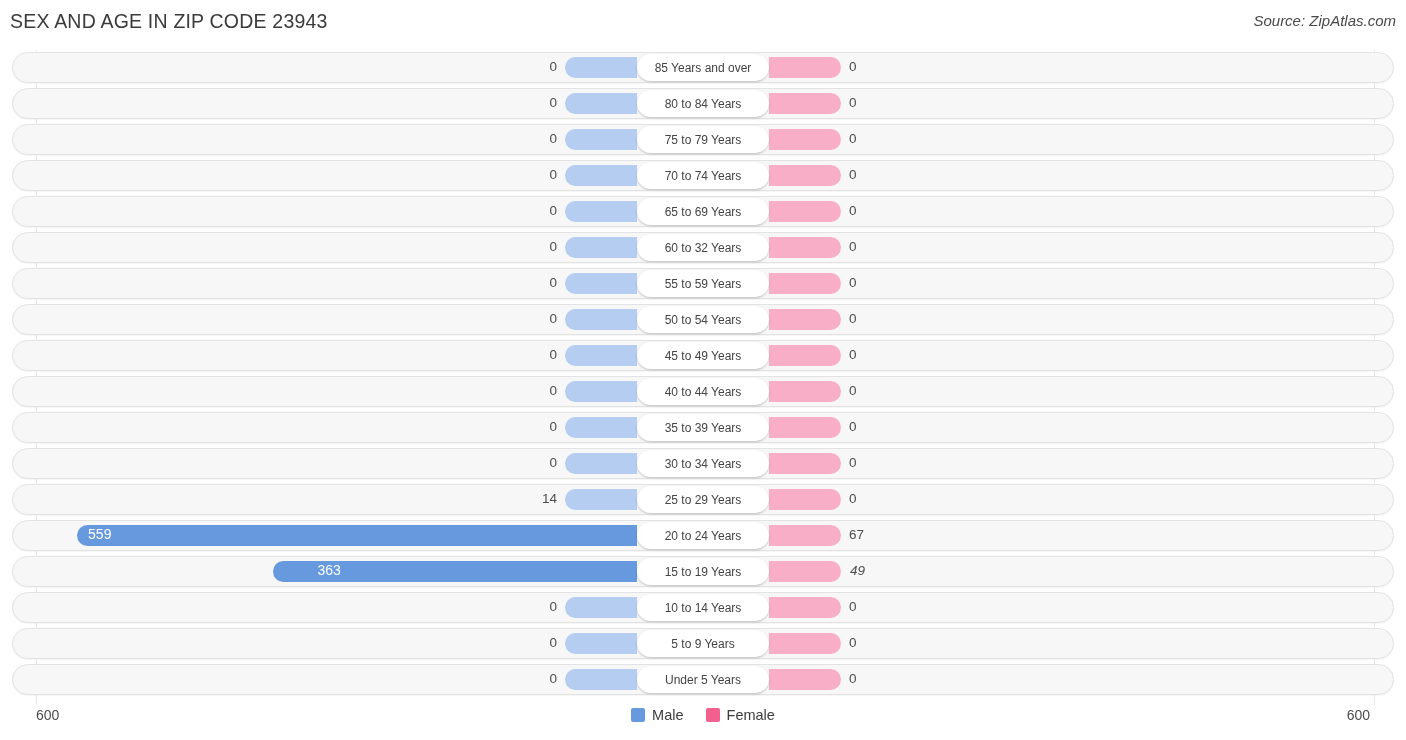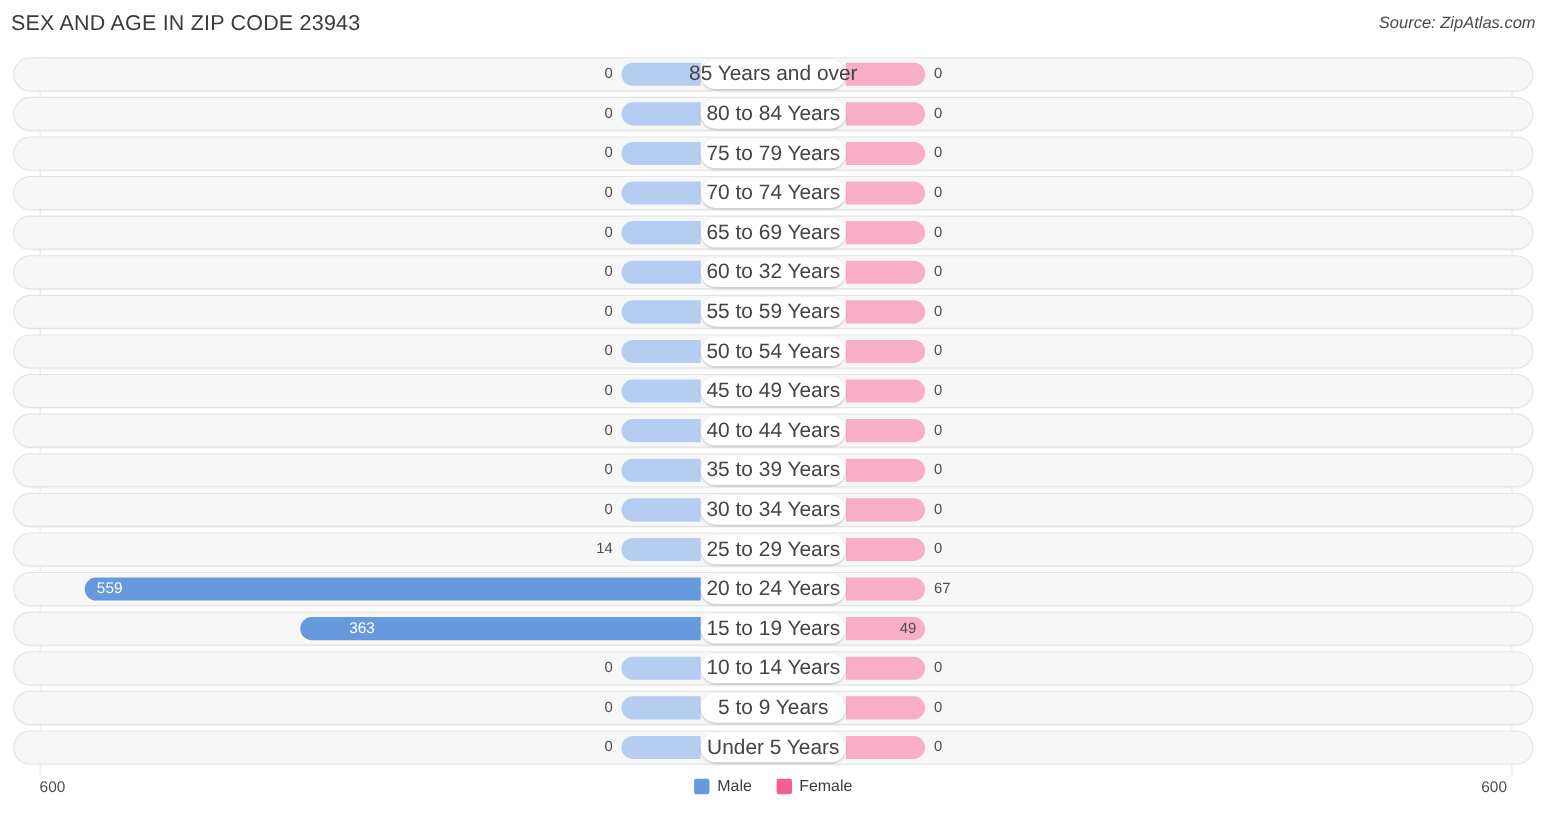--- a/index.html
+++ b/index.html
@@ -88,21 +88,21 @@
     top: 4px;
     left: 637px;
     width: 132px;
     height: 27px;
     background: #ffffff;
     border-radius: 14px;
     box-shadow: 0 1px 2px rgba(0,0,0,.22);
     display: flex;
     align-items: center;
     justify-content: center;
-    font-size: 19px;
+    font-size: 12px;
     color: #444444;
     white-space: nowrap;
     z-index: 5;
   }
 
   
   .val {
     position: absolute;
     top: 9px;
     font-size: 13.5px;
@@ -280,21 +280,21 @@
           <div class="center-pill">20 to 24 Years</div>
           <div class="val val-male inside" style="left: 88.0683px;">559</div>
           <div class="val val-female" style="left: 849px;">67</div>
         </div>
         <div class="row">
           <div class="row-track"></div>
           <div class="bar bar-male active" style="left: 273.395px; width: 363.605px;"></div>
           <div class="bar bar-female" style="left: 769px; width: 72px;"></div>
           <div class="center-pill">15 to 19 Years</div>
           <div class="val val-male inside" style="left: 284.395px; margin-left: 33px;">363</div>
-          <div class="val val-female" style="left: 818px;">49</div>
+          <div class="val val-female" style="left: 850px; font-style: italic;">49</div>
         </div>
         <div class="row">
           <div class="row-track"></div>
           <div class="bar bar-male" style="left: 565px; width: 72px;"></div>
           <div class="bar bar-female" style="left: 769px; width: 72px;"></div>
           <div class="center-pill">10 to 14 Years</div>
           <div class="val val-male" style="right: 849px;">0</div>
           <div class="val val-female" style="left: 849px;">0</div>
         </div>
         <div class="row">

